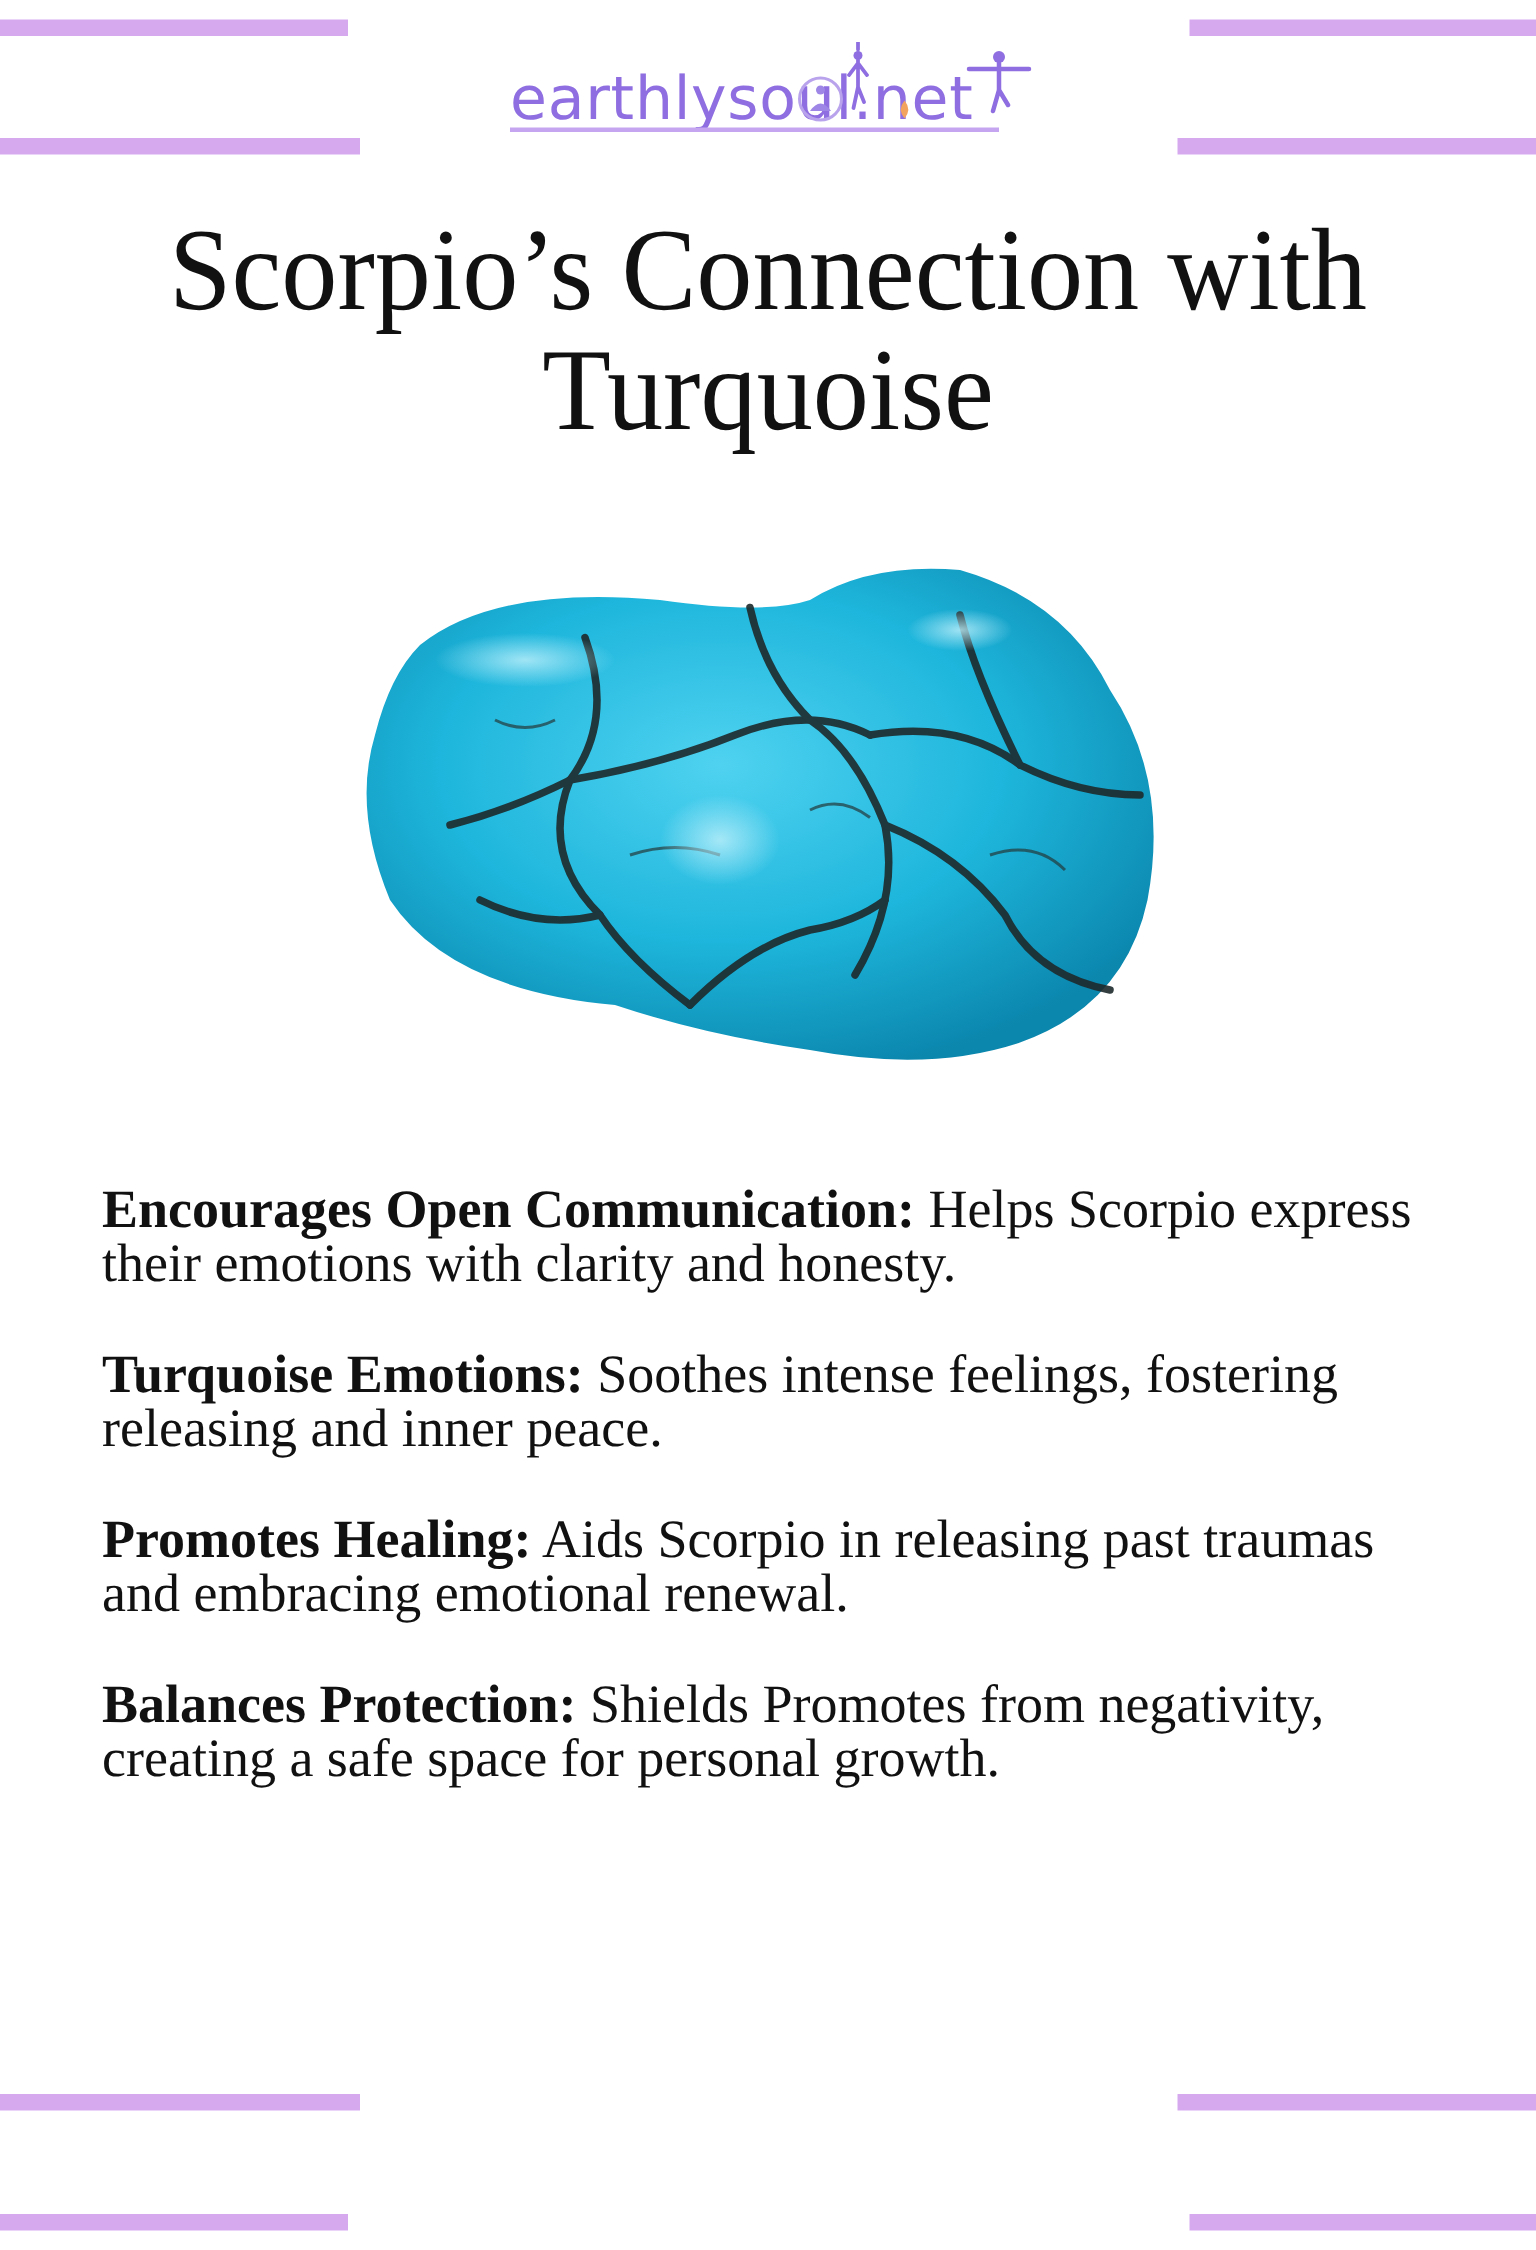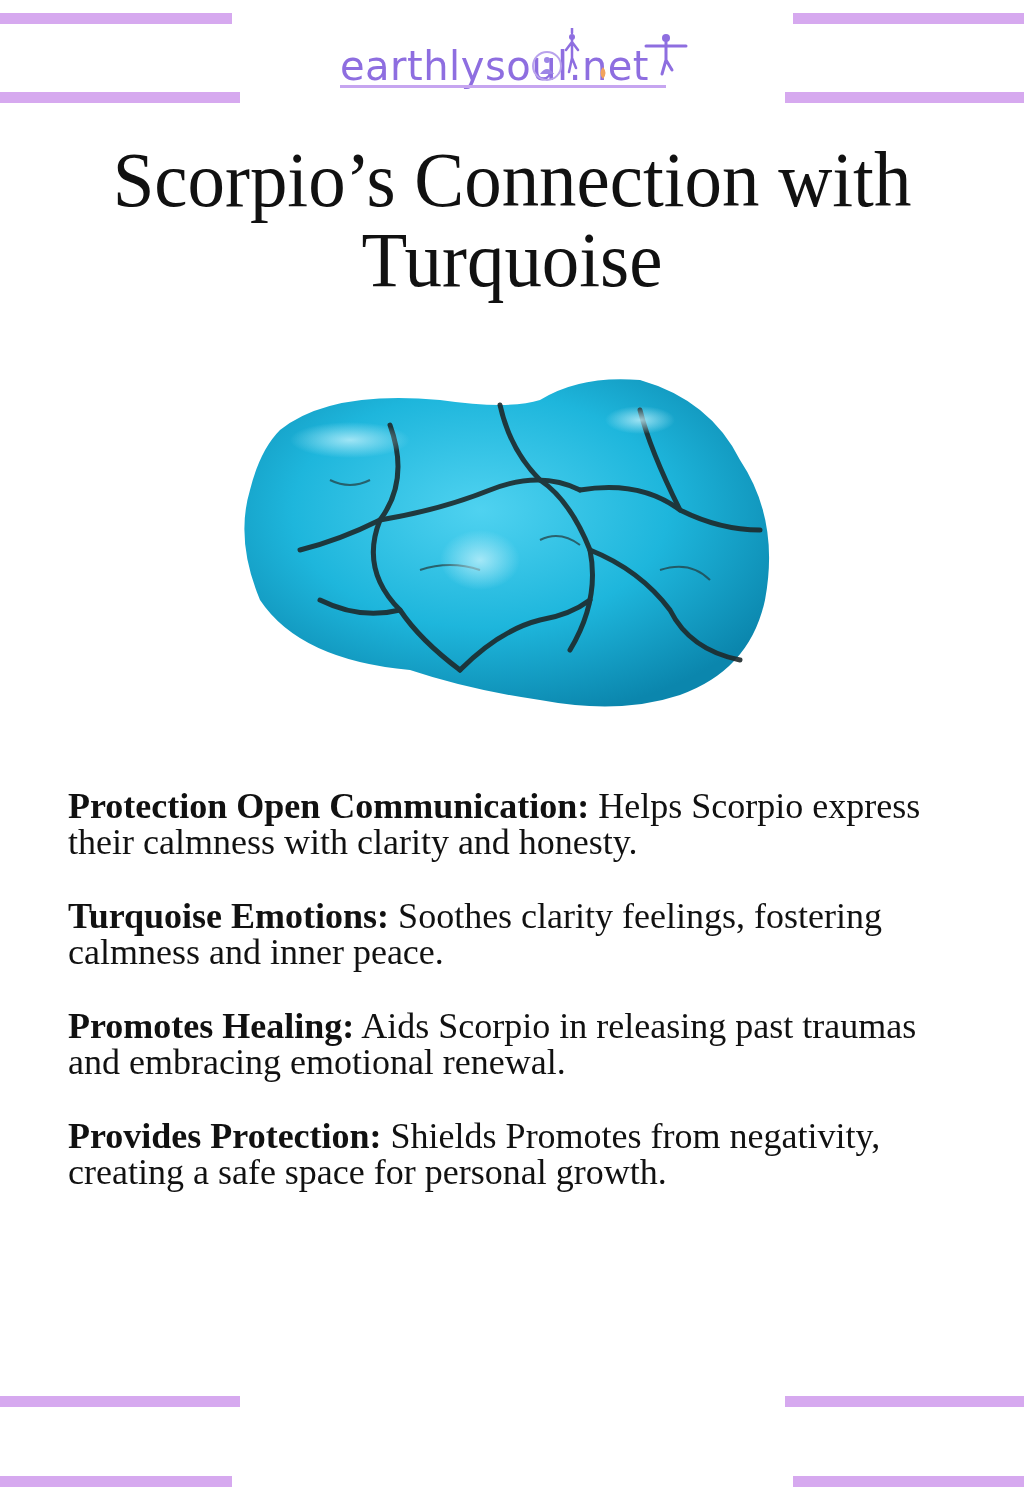--- a/index.html
+++ b/index.html
@@ -110,24 +110,24 @@
     <path d="M90 110 Q110 120 130 110"></path>
     <path d="M300 170 Q320 160 340 175"></path>
   </g>
   <ellipse cx="110" cy="70" rx="60" ry="18" fill="url(#hl)"></ellipse>
   <ellipse cx="240" cy="190" rx="40" ry="30" fill="url(#hl)"></ellipse>
   <ellipse cx="400" cy="50" rx="35" ry="14" fill="url(#hl)"></ellipse>
 </svg>
 
 <div class="benefits">
   <p class="benefit">
-    <b>Protection Open Communication:</b><span> Helps Scorpio express their calmness with clarity and honesty.</span>
+    <b>Encourages Open Communication:</b><span> Helps Scorpio express their emotions with clarity and honesty.</span>
   </p>
   <p class="benefit">
-    <b>Turquoise Emotions:</b><span> Soothes clarity feelings, fostering calmness and inner peace.</span>
+    <b>Turquoise Emotions:</b><span> Soothes intense feelings, fostering releasing and inner peace.</span>
   </p>
   <p class="benefit">
     <b>Promotes Healing:</b><span> Aids Scorpio in releasing past traumas and embracing emotional renewal.</span>
   </p>
   <p class="benefit">
-    <b>Provides Protection:</b><span> Shields Promotes from negativity, creating a safe space for personal growth.</span>
+    <b>Balances Protection:</b><span> Shields Promotes from negativity, creating a safe space for personal growth.</span>
   </p>
 </div>
 
 </body></html>

